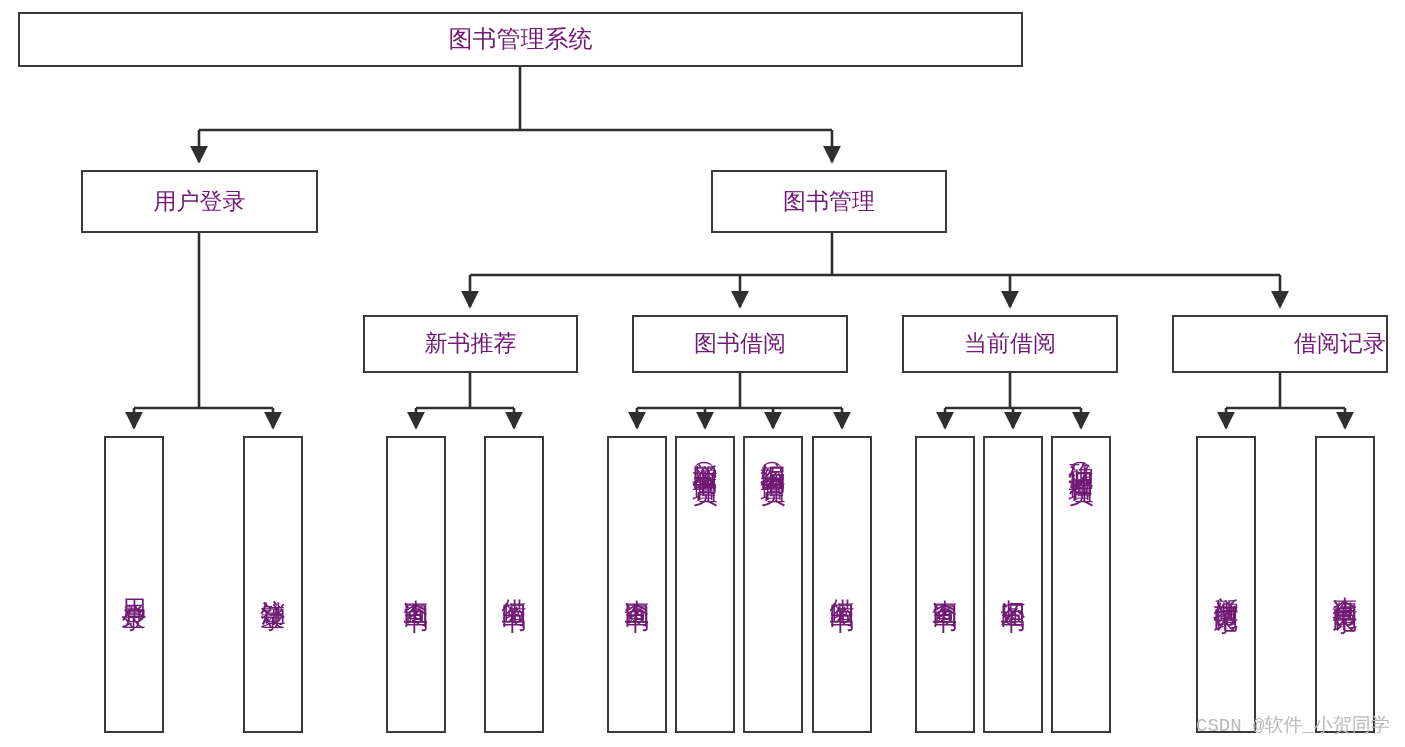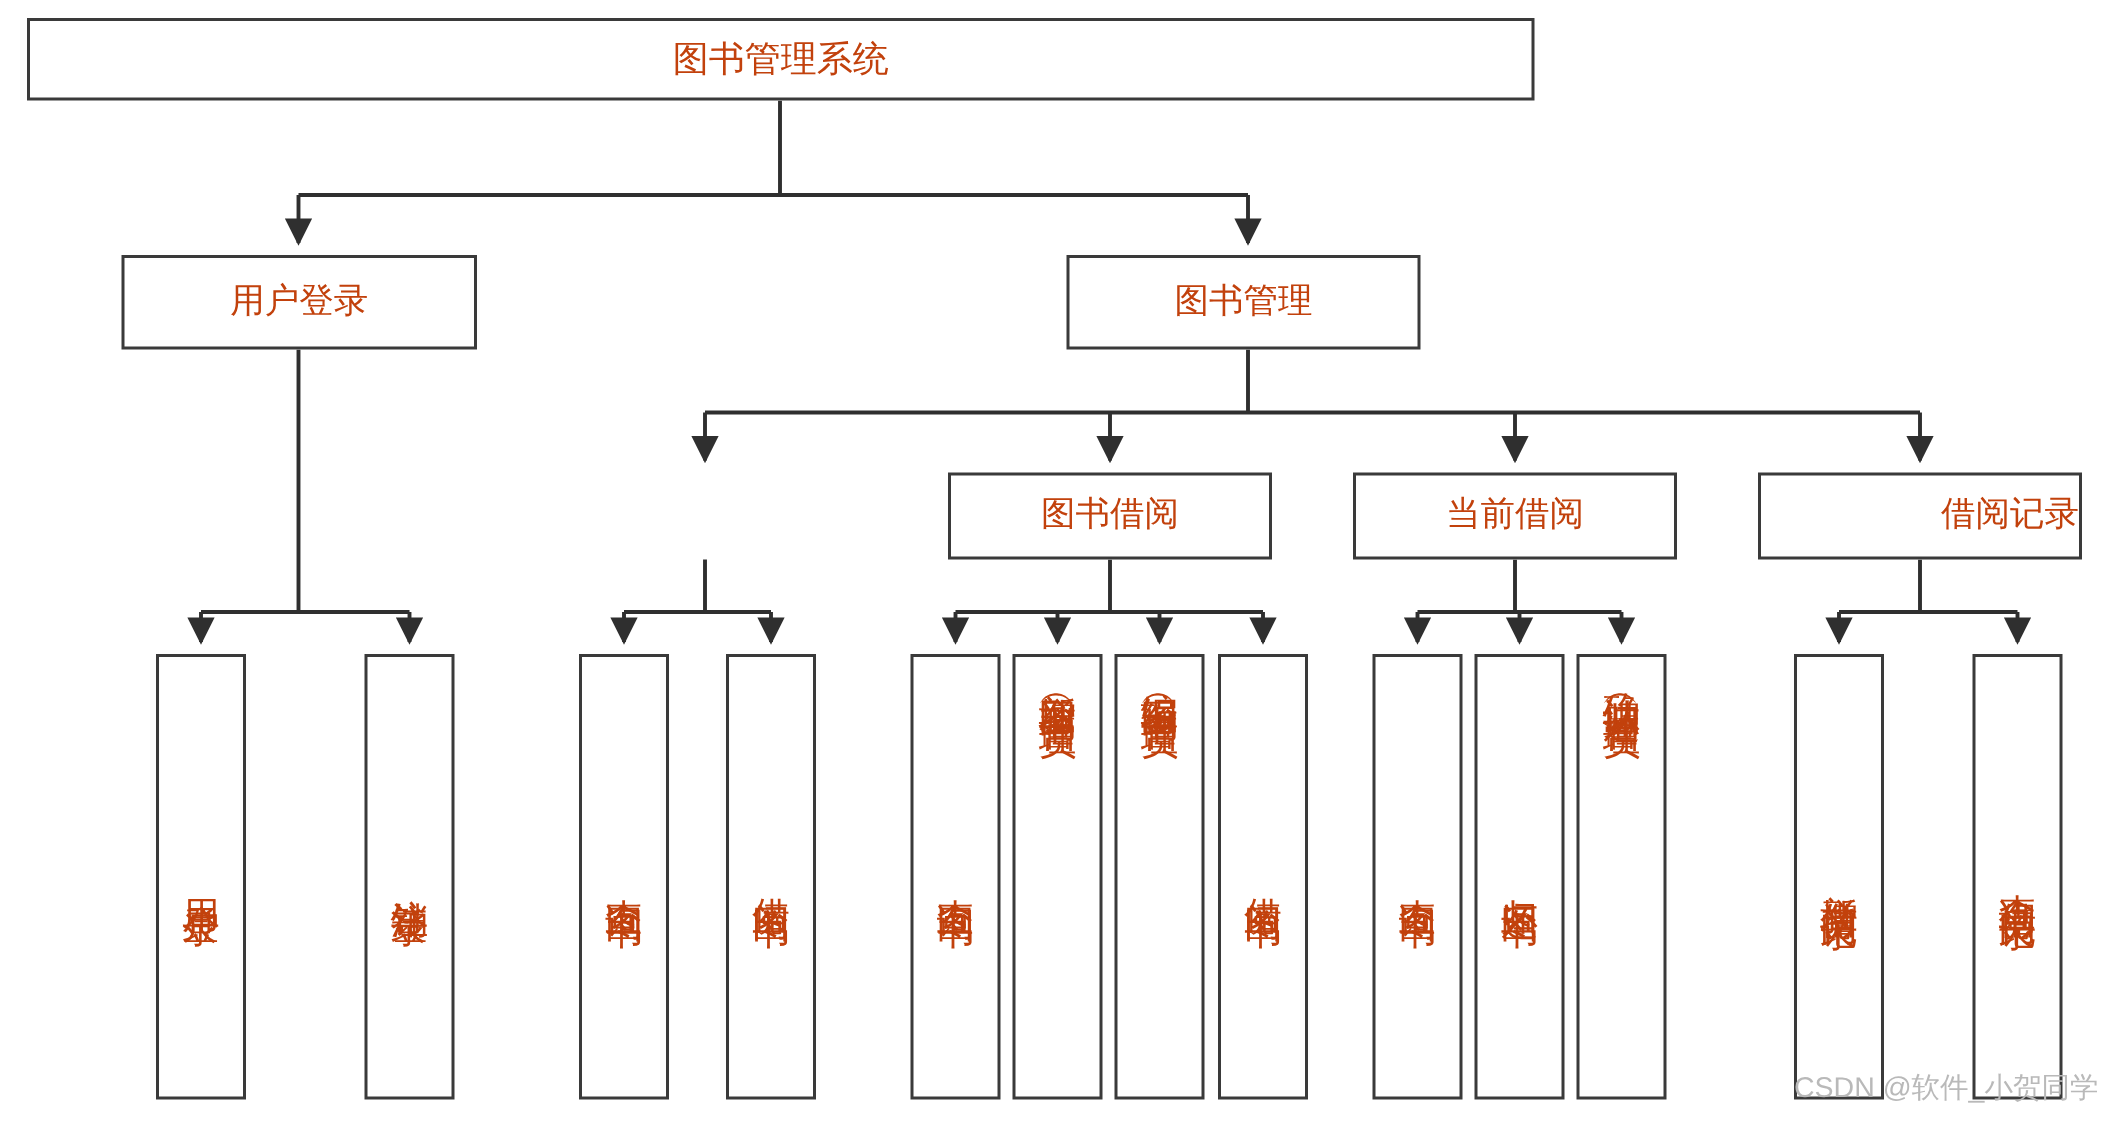--- a/index.html
+++ b/index.html
@@ -30,21 +30,21 @@
     position: absolute;
     box-sizing: border-box;
     background: #ffffff;
     border: 2px solid #3a3a3a;
     display: flex;
     align-items: center;
     justify-content: center;
     overflow: hidden;
   }
   .node-label {
-    color: #c2410c;
+    color: #701a75;
     text-align: center;
     line-height: 1.18;
     white-space: nowrap;
   }
   
   .node.h .node-label {
     font-size: 23px;
   }
   .node.root .node-label {
     font-size: 24px;
@@ -66,21 +66,21 @@
   
   .node.v.mid {
     align-items: center;
     padding-top: 0;
   }
   .watermark {
     position: absolute;
     color: #b9b9b9;
     font-size: 19px;
     white-space: nowrap;
-    font-family: Liberation Sans, sans-serif;
+    font-family: Liberation Mono, monospace;
   }
 </style>
 </head>
 <body>
 
 <div id="canvas">
 
   <svg class="edges" viewBox="0 0 1405 747">
     <defs>
       <marker id="arrow" viewBox="0 0 10 10" refX="9" refY="5" markerWidth="7" markerHeight="7" orient="auto-start-reverse">
@@ -135,20 +135,23 @@
     <span class="node-label">图书管理系统</span>
   </div>
 
   <div class="node h" id="node-l2-0" style="left: 81px; top: 170px; width: 237px; height: 63px;">
     <span class="node-label">用户登录</span>
   </div>
   <div class="node h" id="node-l2-1" style="left: 711px; top: 170px; width: 236px; height: 63px;">
     <span class="node-label">图书管理</span>
   </div>
 
+  <div class="node h" id="node-l3-0" style="left: 363px; top: 315px; width: 215px; height: 58px;">
+    <span class="node-label">新书推荐</span>
+  </div>
   <div class="node h" id="node-l3-2" style="left: 902px; top: 315px; width: 216px; height: 58px;">
     <span class="node-label">当前借阅</span>
   </div>
   <div class="node h" id="node-l3-1" style="left: 632px; top: 315px; width: 216px; height: 58px;">
     <span class="node-label">图书借阅</span>
   </div>
   <div class="node h" id="node-l3-3" style="left: 1172px; top: 315px; width: 216px; height: 58px; justify-content: flex-end;">
     <span class="node-label">借阅记录</span>
   </div>
 

